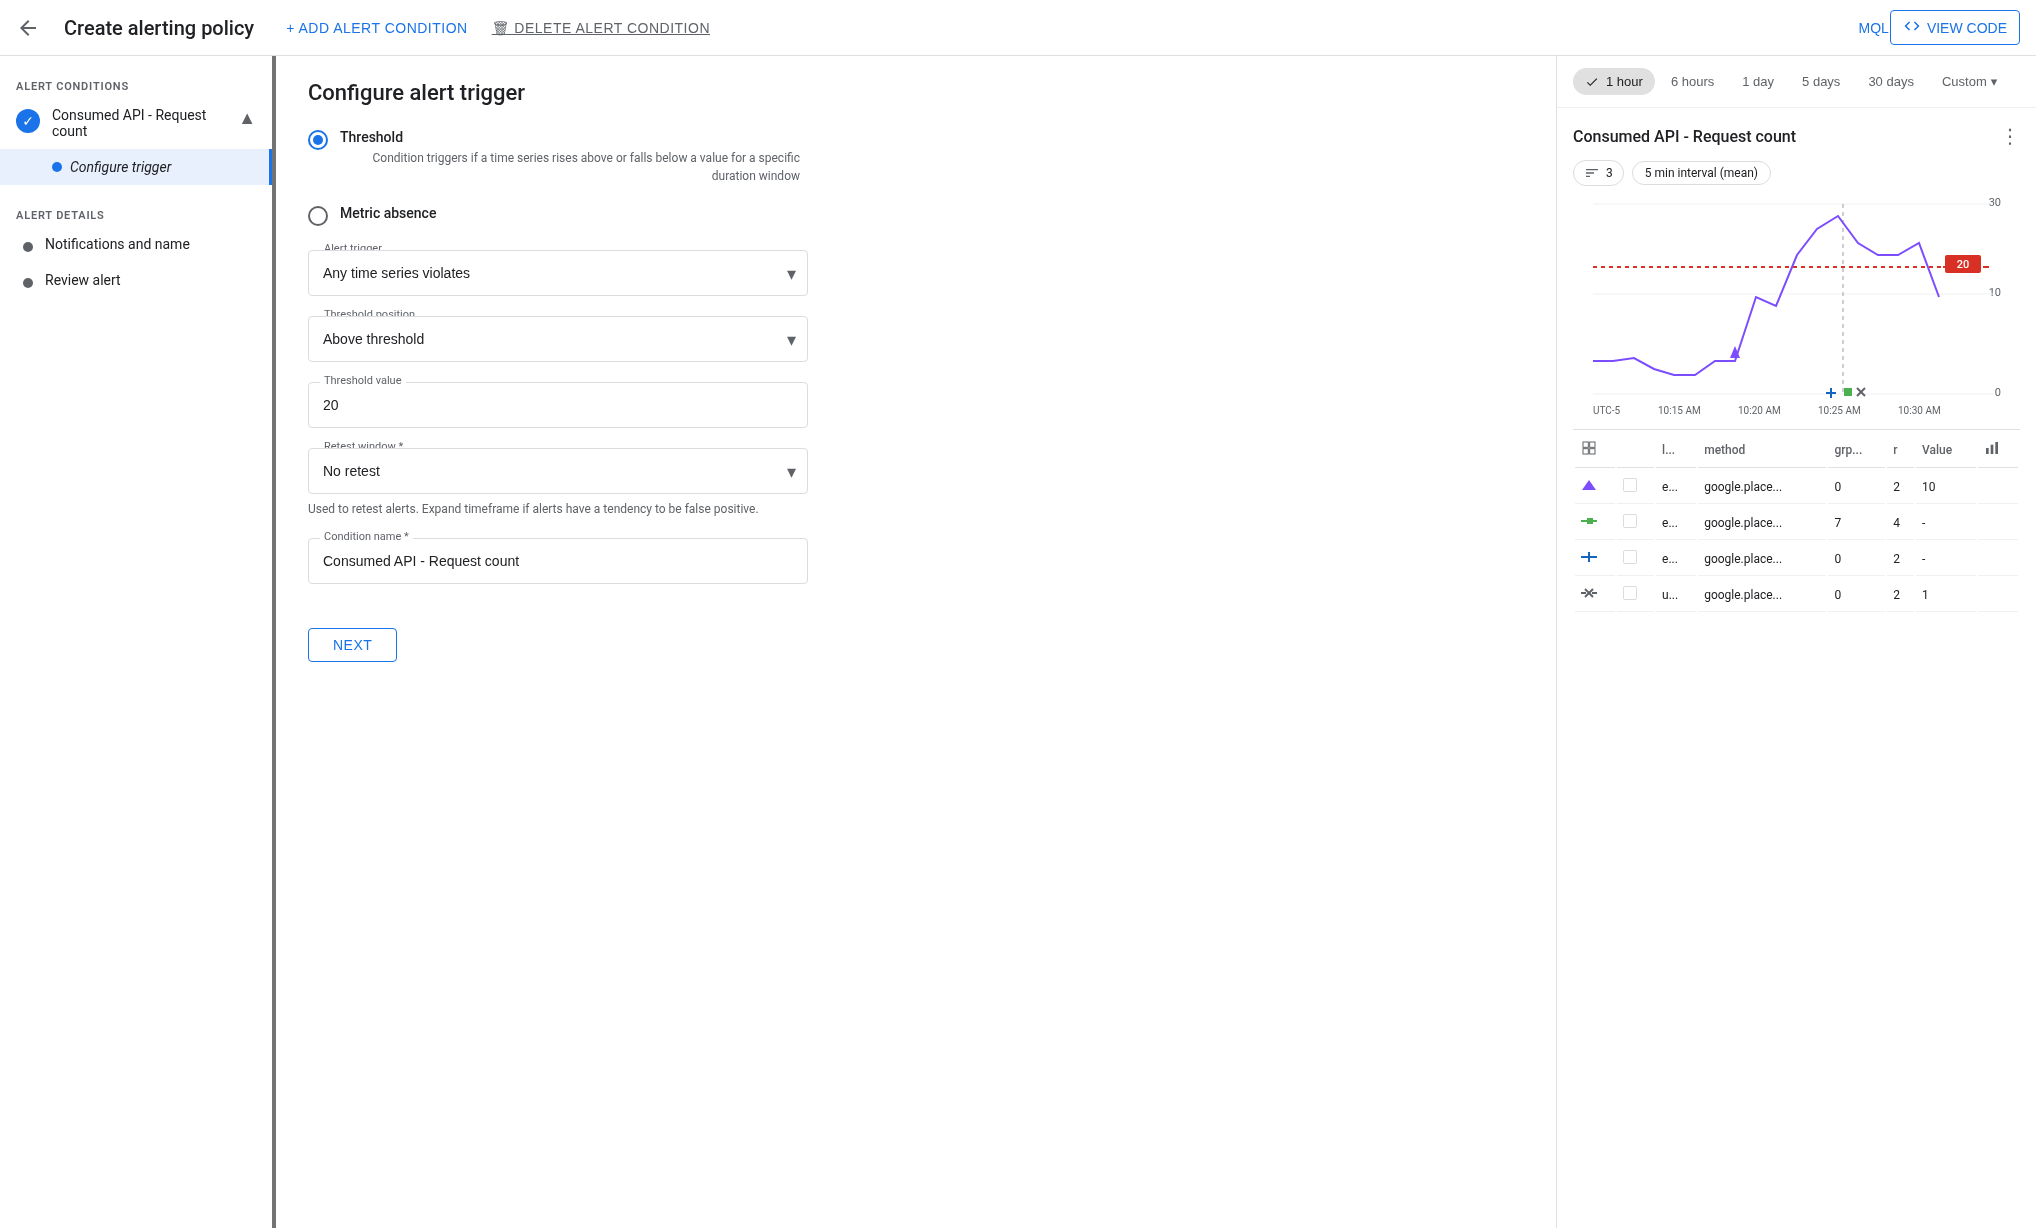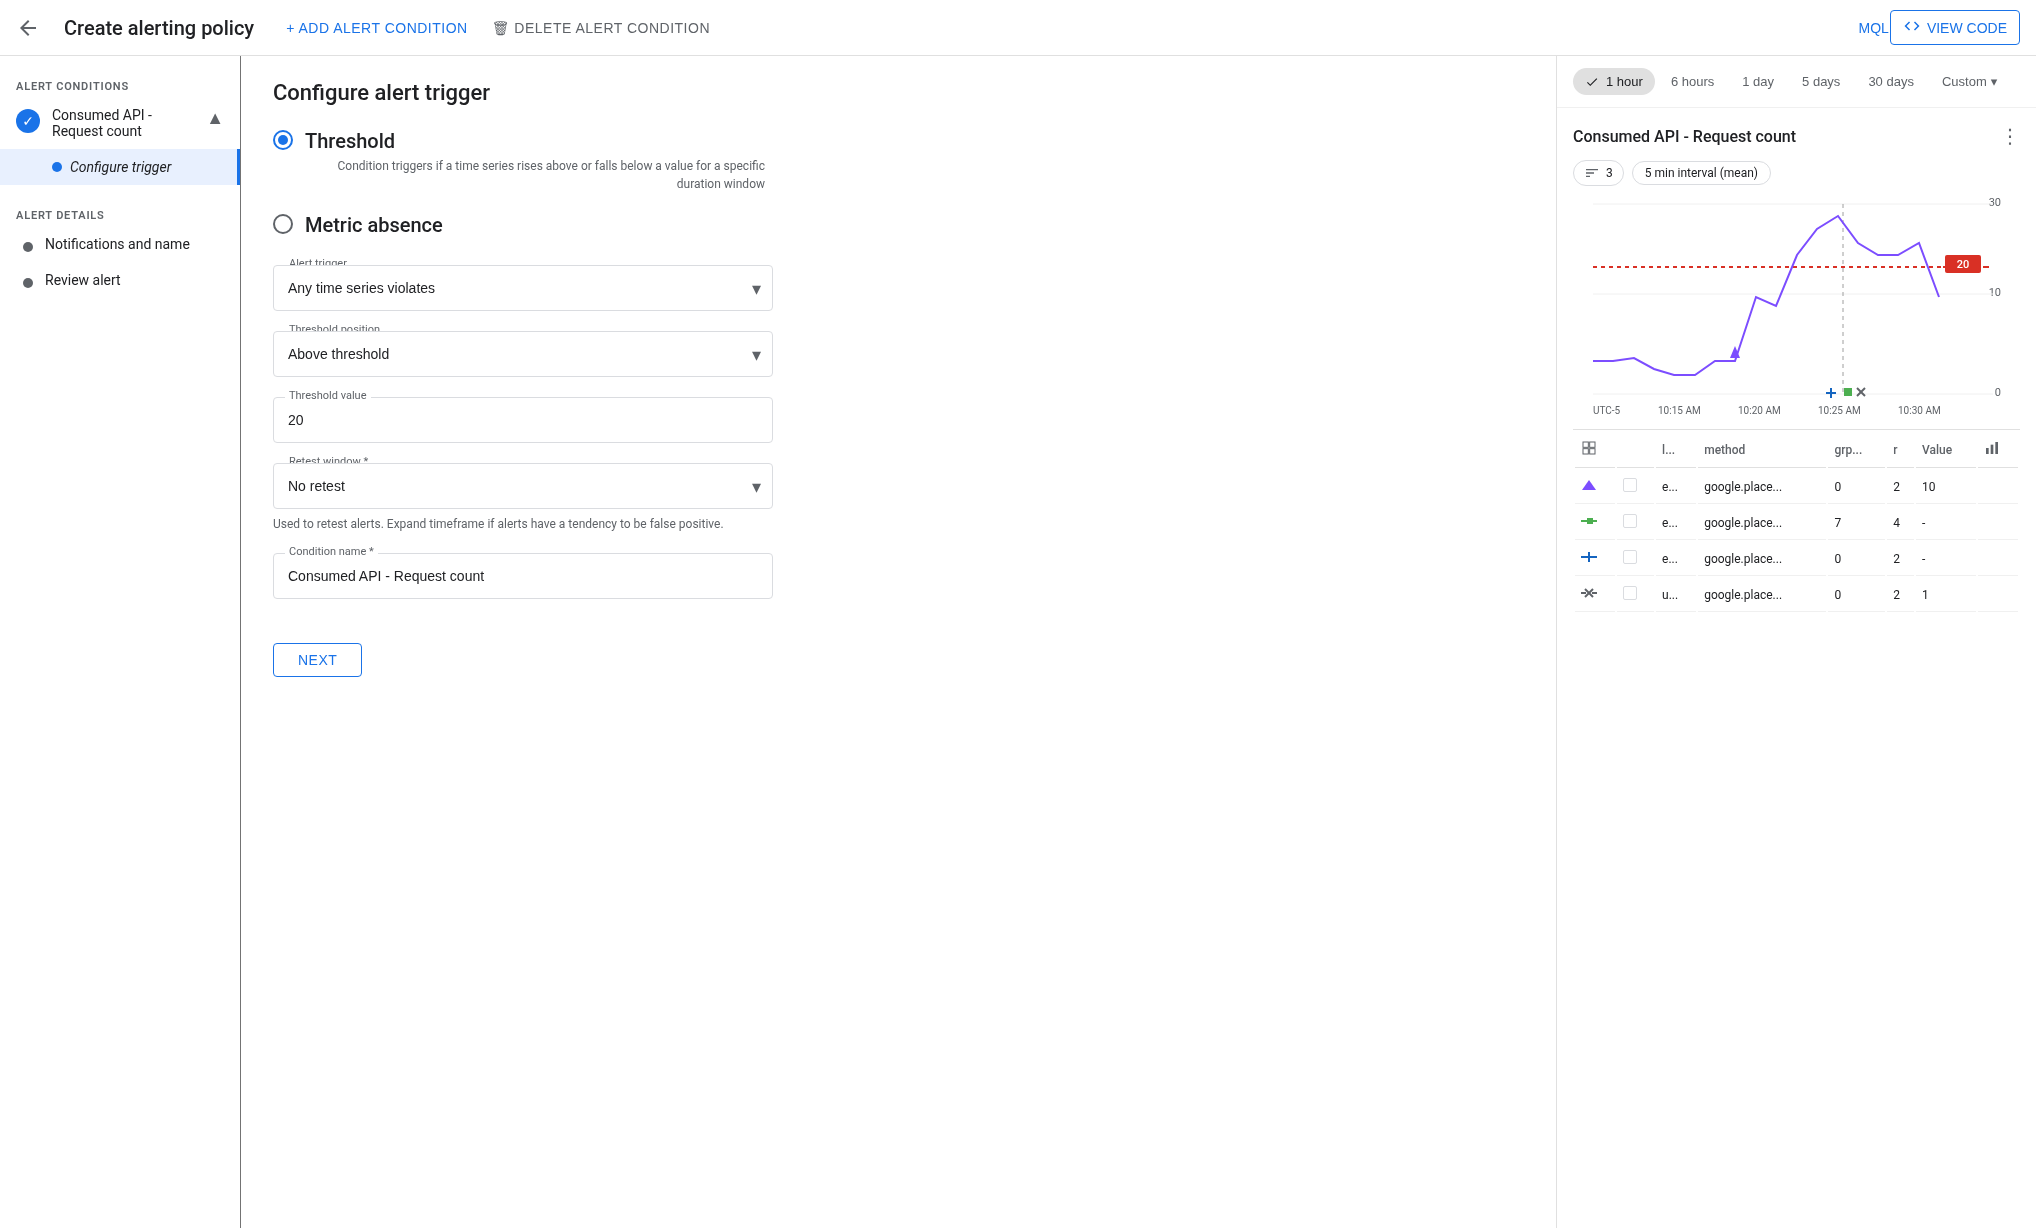--- a/index.html
+++ b/index.html
@@ -22,21 +22,21 @@
       font-size: 20px; font-weight: 500; color: #202124;
     }
     .header-actions {
       display: flex; align-items: center; gap: 24px; margin-left: 8px;
     }
     .header-btn {
       display: flex; align-items: center; gap: 6px;
       color: #1a73e8; font-size: 14px; font-weight: 500;
       cursor: pointer; border: none; background: none; text-transform: uppercase; letter-spacing: 0.5px;
     }
-    .header-btn.delete { color: #5f6368; }
+    .header-btn.delete { color: #5f6368; text-decoration: underline; }
     .header-right {
       margin-left: auto; display: flex; align-items: center; gap: 1px;
     }
     .mql-btn {
       color: #1a73e8; font-size: 14px; font-weight: 500;
       cursor: pointer; border: none; background: none;
     }
     .view-code-btn {
       display: flex; align-items: center; gap: 6px;
       color: #1a73e8; font-size: 14px; font-weight: 500;
@@ -45,22 +45,22 @@
     }
 
     
     .main-layout {
       display: flex;
       height: calc(100vh - 56px);
     }
 
     
     .sidebar {
-      width: 241px;
-      border-right: 1px solid #737373;
+      width: 276px;
+      border-right: 4px solid #737373;
       padding: 16px 0;
       overflow-y: auto;
       flex-shrink: 0;
     }
     .sidebar-section-title {
       font-size: 11px; font-weight: 600; color: #5f6368;
       padding: 8px 16px 4px; letter-spacing: 0.8px; text-transform: uppercase;
     }
     .sidebar-item {
       padding: 10px 16px;
@@ -121,21 +121,21 @@
       flex-shrink: 0; margin-top: 1px;
     }
     .radio-circle.selected::after {
       content: ''; width: 10px; height: 10px; border-radius: 50%;
       background: #1a73e8;
     }
     .radio-circle.unselected {
       border-color: #5f6368;
     }
     .radio-text { }
-    .radio-main { font-size: 20px; font-weight: 500; margin-bottom: 4px; }
+    .radio-main { font-size: 14px; font-weight: 500; margin-bottom: 4px; }
     .radio-desc { font-size: 12px; color: #5f6368; max-width: 460px; line-height: 1.5; text-align: right; }
 
     
     .form-section { margin-top: 24px; }
     .field-group {
       margin-bottom: 20px;
       position: relative;
     }
     .field-label {
       font-size: 11px; color: #5f6368; position: absolute;

